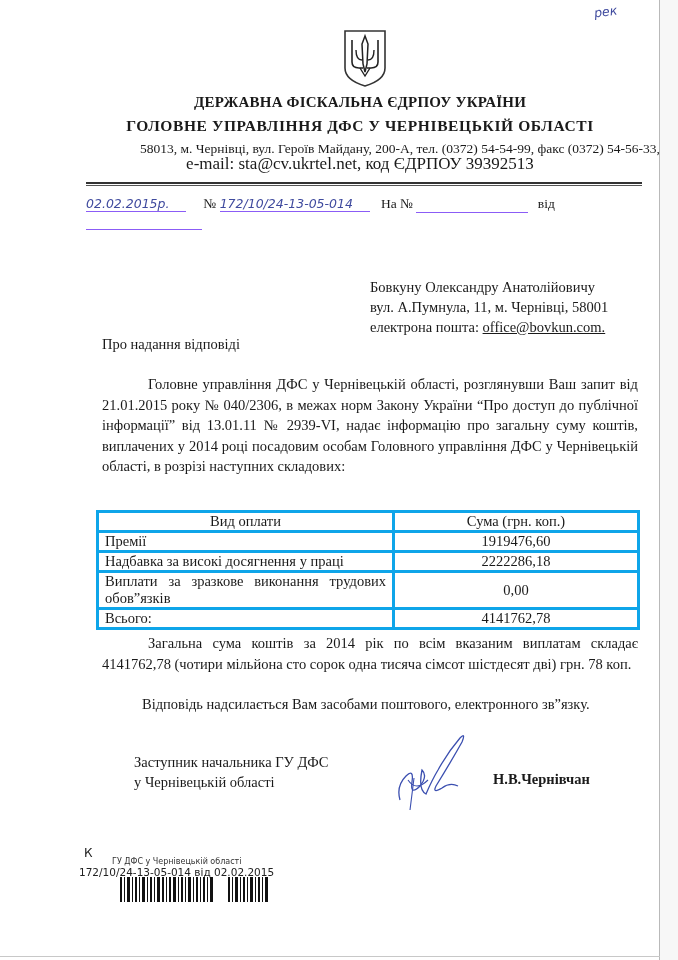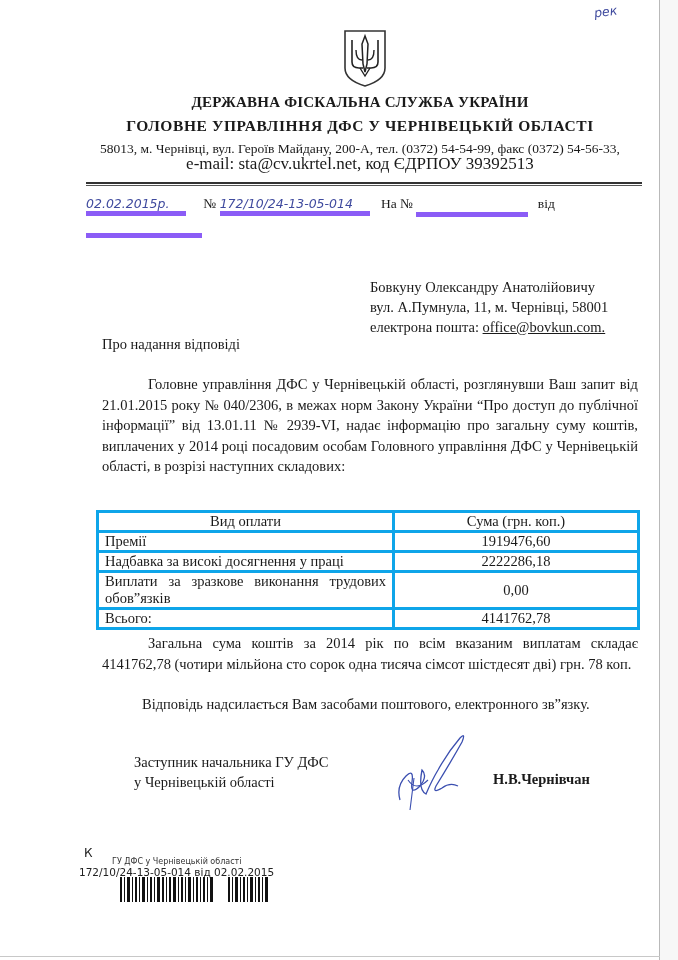--- a/index.html
+++ b/index.html
@@ -10,28 +10,28 @@
   .abs { position: absolute; }
   .right-edge { position: absolute; left: 659px; top: 0; width: 1px; height: 960px; background: #b9b9b9; }
   .right-pane { position: absolute; left: 660px; top: 0; width: 18px; height: 960px; background: #f7f7f7; }
   .corner-note { left: 594px; top: 4px; font-family: "DejaVu Sans", sans-serif; font-size: 11px; color: #6a7fb0; font-style: italic; transform: rotate(-8deg); }
 
   .emblem { left: 342px; top: 28px; width: 46px; height: 60px; }
 
   .hdr { left: 60px; width: 600px; text-align: center; font-weight: bold; }
   .hdr1 { top: 94px; font-size: 15px; letter-spacing: 0.2px; }
   .hdr2 { top: 117px; font-size: 15.5px; letter-spacing: 0.6px; }
-  .hdr3 { top: 141px; font-size: 13.5px; font-weight: normal; }
+  .hdr3 { top: 141px; font-size: 13.5px; font-weight: normal; text-align: right; }
   .hdr4 { top: 154px; font-size: 17px; font-weight: normal; }
   .sep1 { left: 86px; top: 182px; width: 556px; height: 2px; background: #333; }
   .sep2 { left: 86px; top: 185px; width: 556px; height: 1px; background: #555; }
 
   .refline { top: 196px; left: 86px; width: 560px; height: 22px; font-size: 13.5px; }
   .hand { font-family: "DejaVu Sans", sans-serif; font-style: italic; color: #3f4a9e; font-size: 12.5px; }
-  .ul { border-bottom: 5px solid #8b5cf6; display: inline-block; }
+  .ul { border-bottom: 1px solid #8b5cf6; display: inline-block; }
 
   .addressee { left: 370px; top: 277px; font-size: 14.5px; line-height: 20px; }
   .addressee .email { text-decoration: underline; }
 
   .subject { left: 102px; top: 336px; font-size: 14.5px; }
   .para { left: 102px; width: 536px; font-size: 14.5px; line-height: 20.5px; text-align: justify; }
   .p1 { top: 374px; text-indent: 46px; }
 
   table.pay { position: absolute; left: 96px; top: 510px; width: 544px; border-collapse: collapse; font-size: 14.5px; }
   table.pay td, table.pay th { border: 3px solid #0ea5e9; padding: 0 6px; line-height: 17px; font-weight: normal; }
@@ -63,21 +63,21 @@
 <svg class="abs emblem" viewBox="0 0 46 60">
   <path d="M3 3 H43 V40 Q43 52 23 58 Q3 52 3 40 Z" fill="none" stroke="#333" stroke-width="1.6"></path>
   <path d="M23 8 L20 16 L21 36 L23 44 L25 36 L26 16 Z" fill="none" stroke="#222" stroke-width="1.5"></path>
   <path d="M10 12 L10 34 Q10 40 17 40 L21 40" fill="none" stroke="#222" stroke-width="1.6"></path>
   <path d="M36 12 L36 34 Q36 40 29 40 L25 40" fill="none" stroke="#222" stroke-width="1.6"></path>
   <path d="M14 22 Q14 32 20 32" fill="none" stroke="#222" stroke-width="1.4"></path>
   <path d="M32 22 Q32 32 26 32" fill="none" stroke="#222" stroke-width="1.4"></path>
   <path d="M18 40 L23 48 L28 40" fill="none" stroke="#222" stroke-width="1.4"></path>
 </svg>
 
-<div class="abs hdr hdr1">ДЕРЖАВНА ФІСКАЛЬНА СЛУЖБА УКРАЇНИ</div>
+<div class="abs hdr hdr1">ДЕРЖАВНА ФІСКАЛЬНА ЄДРПОУ УКРАЇНИ</div>
 <div class="abs hdr hdr2">ГОЛОВНЕ УПРАВЛІННЯ ДФС  У ЧЕРНІВЕЦЬКІЙ ОБЛАСТІ</div>
 <div class="abs hdr hdr3">58013, м. Чернівці, вул. Героїв Майдану, 200-А, тел. (0372) 54-54-99, факс (0372) 54-56-33,</div>
 <div class="abs hdr hdr4">e-mail: sta@cv.ukrtel.net, код ЄДРПОУ 39392513</div>
 <div class="abs sep1"></div>
 <div class="abs sep2"></div>
 
 <div class="abs refline">
   <span class="ul hand" style="width:100px;">02.02.2015р.</span>
   <span style="margin-left:14px;">№</span>
   <span class="ul hand" style="width:150px;">172/10/24-13-05-014</span>

